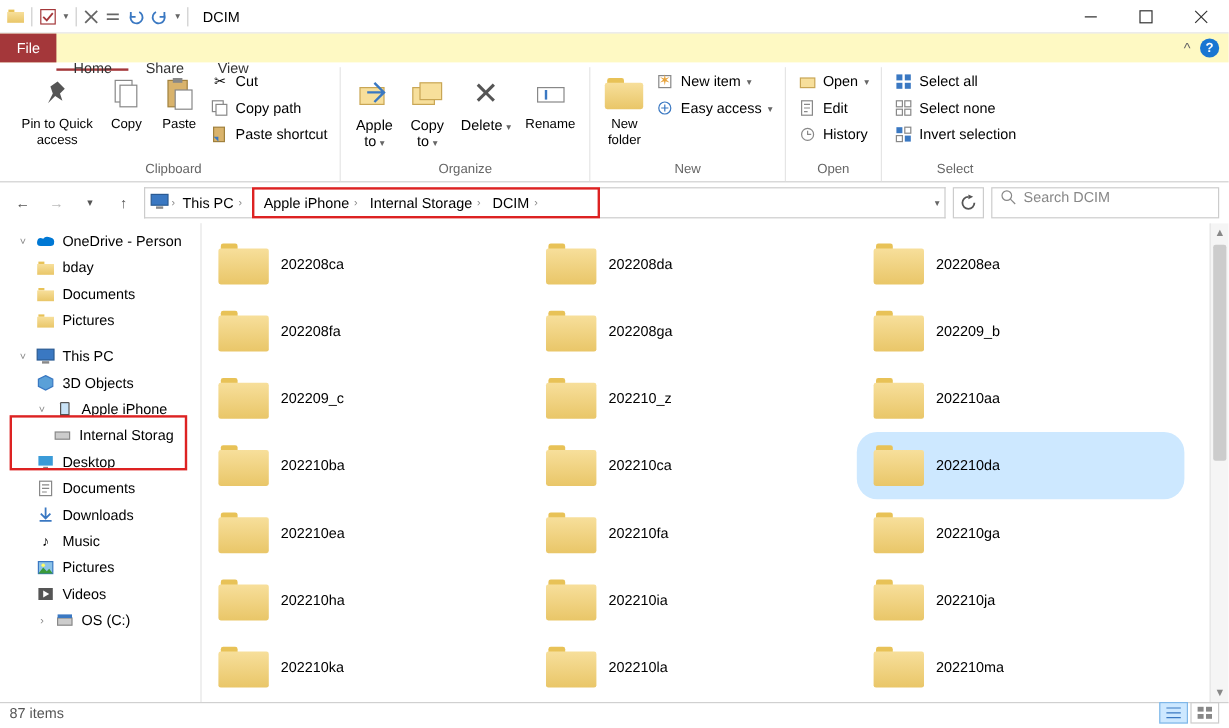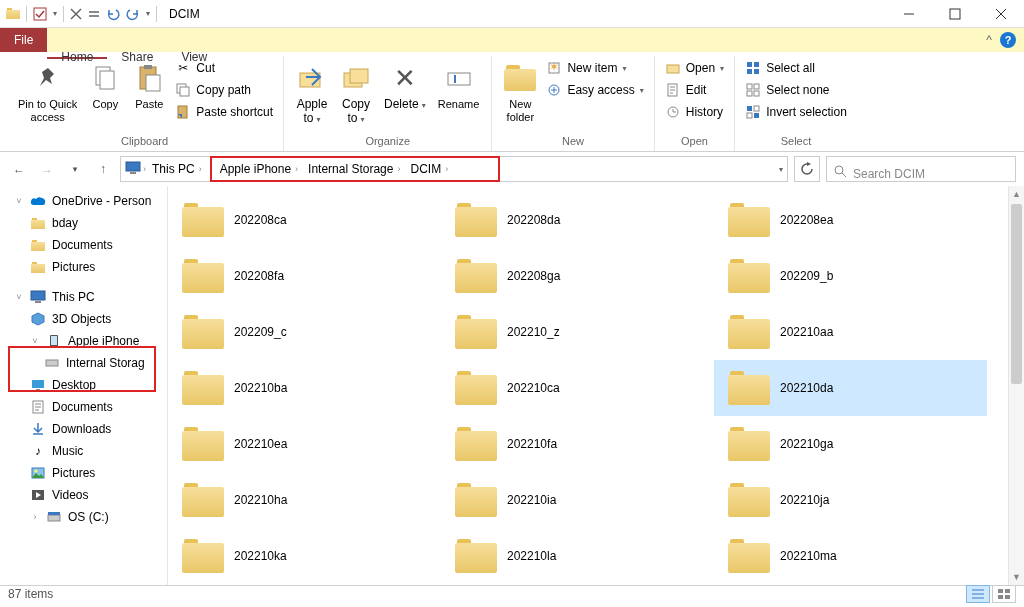--- a/index.html
+++ b/index.html
@@ -36,36 +36,36 @@
 .smallbtn .icon { width:16px; height:16px; display:flex; align-items:center; justify-content:center;}
 .drop-caret { font-size:8px; color:#666;}
 
 
 .addrrow { height:34px; display:flex; align-items:center; padding:0 8px; gap:6px;}
 .navbtn { width:22px; height:22px; display:flex; align-items:center; justify-content:center; color:#555;}
 .addrbox { flex:1; height:26px; border:1px solid #ccc; display:flex; align-items:center; padding:0 4px; gap:2px;}
 .crumb { padding:0 4px; display:flex; align-items:center; gap:4px; white-space:nowrap;}
 .crumb-sep { color:#888; font-size:9px;}
 .refreshbtn { width:26px; height:26px; border:1px solid #ccc; display:flex; align-items:center; justify-content:center;}
-.searchbox { width:190px; height:26px; border:1px solid #ccc; display:flex; align-items:flex-end; padding:0 6px; gap:6px; color:#888;}
+.searchbox { width:190px; height:26px; border:1px solid #ccc; display:flex; align-items:flex-start; padding:0 6px; gap:6px; color:#888;}
 .red-box { border:2px solid #d22; }
 
 
 .explorerbody { display:flex; height:calc(607px - 28px - 24px - 100px - 34px - 22px);}
 .sidebar { width:168px; border-right:1px solid #e5e5e5; overflow:hidden; padding:4px 0; position:relative;}
 .sidebar .item { display:flex; align-items:center; gap:6px; height:22px; padding-left:14px; white-space:nowrap;}
 .sidebar .item.child { padding-left:30px;}
 .sidebar .item.child2 { padding-left:44px;}
 .sidebar .item .exp { width:10px; text-align:center; color:#888; font-size:9px;}
 .sidebar .item .icn { width:16px; height:16px; display:flex; align-items:center; justify-content:center;}
 .sidebar .red-mark { position:absolute; border:2px solid #d22; left:8px;}
 .content { flex:1; overflow:hidden; position:relative; padding:6px 0 0 0;}
 .filegrid { display:flex; flex-wrap:wrap; align-content:flex-start;}
 .fileitem { width:273px; height:56px; display:flex; align-items:center; gap:10px; padding-left:14px;}
-.fileitem.selected { background:#cde8ff;}
+.fileitem.selected { background:#cde8ff;border-radius:17px;}
 .folder-icon { width:42px; height:34px; position:relative;}
 .folder-icon .tab { position:absolute; top:0; left:2px; width:14px; height:5px; background:#e8c257; border-radius:2px 2px 0 0;}
 .folder-icon .body { position:absolute; top:4px; left:0; right:0; bottom:0; background:linear-gradient(#f7df9b,#e9c668); border-radius:2px;}
 .fileitem .name { font-size:12px;}
 .scrollbar-v { position:absolute; right:0; top:0; bottom:0; width:16px; background:#f5f5f5; border-left:1px solid #e5e5e5;}
 .scrollbar-v .arrow { height:16px; display:flex; align-items:center; justify-content:center; color:#888; font-size:9px;}
 .scrollbar-v .thumb { position:absolute; left:2px; right:2px; background:#ccc; border-radius:2px;}
 
 
 .statusbar { height:16px; border-top:1px solid #d0d0d0; display:flex; align-items:center; padding:0 8px; font-size:11px; color:#555;}

